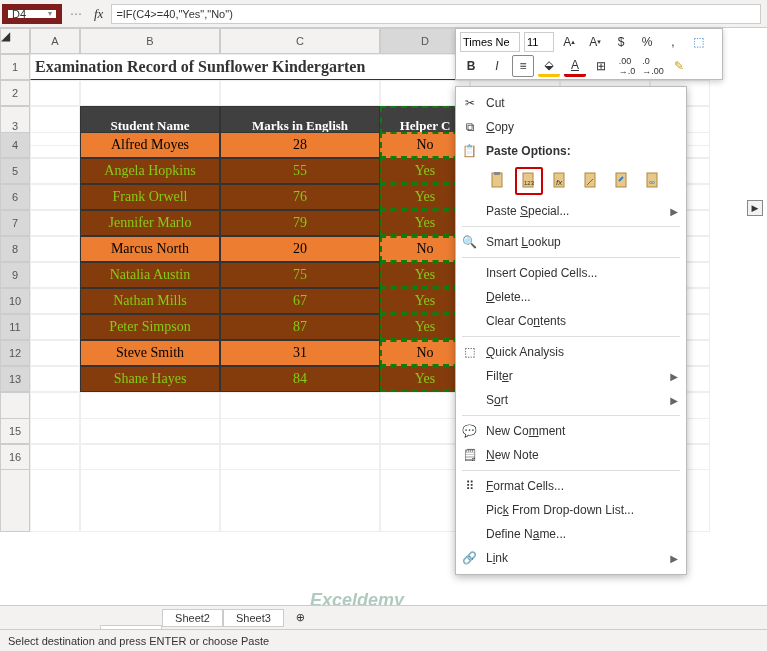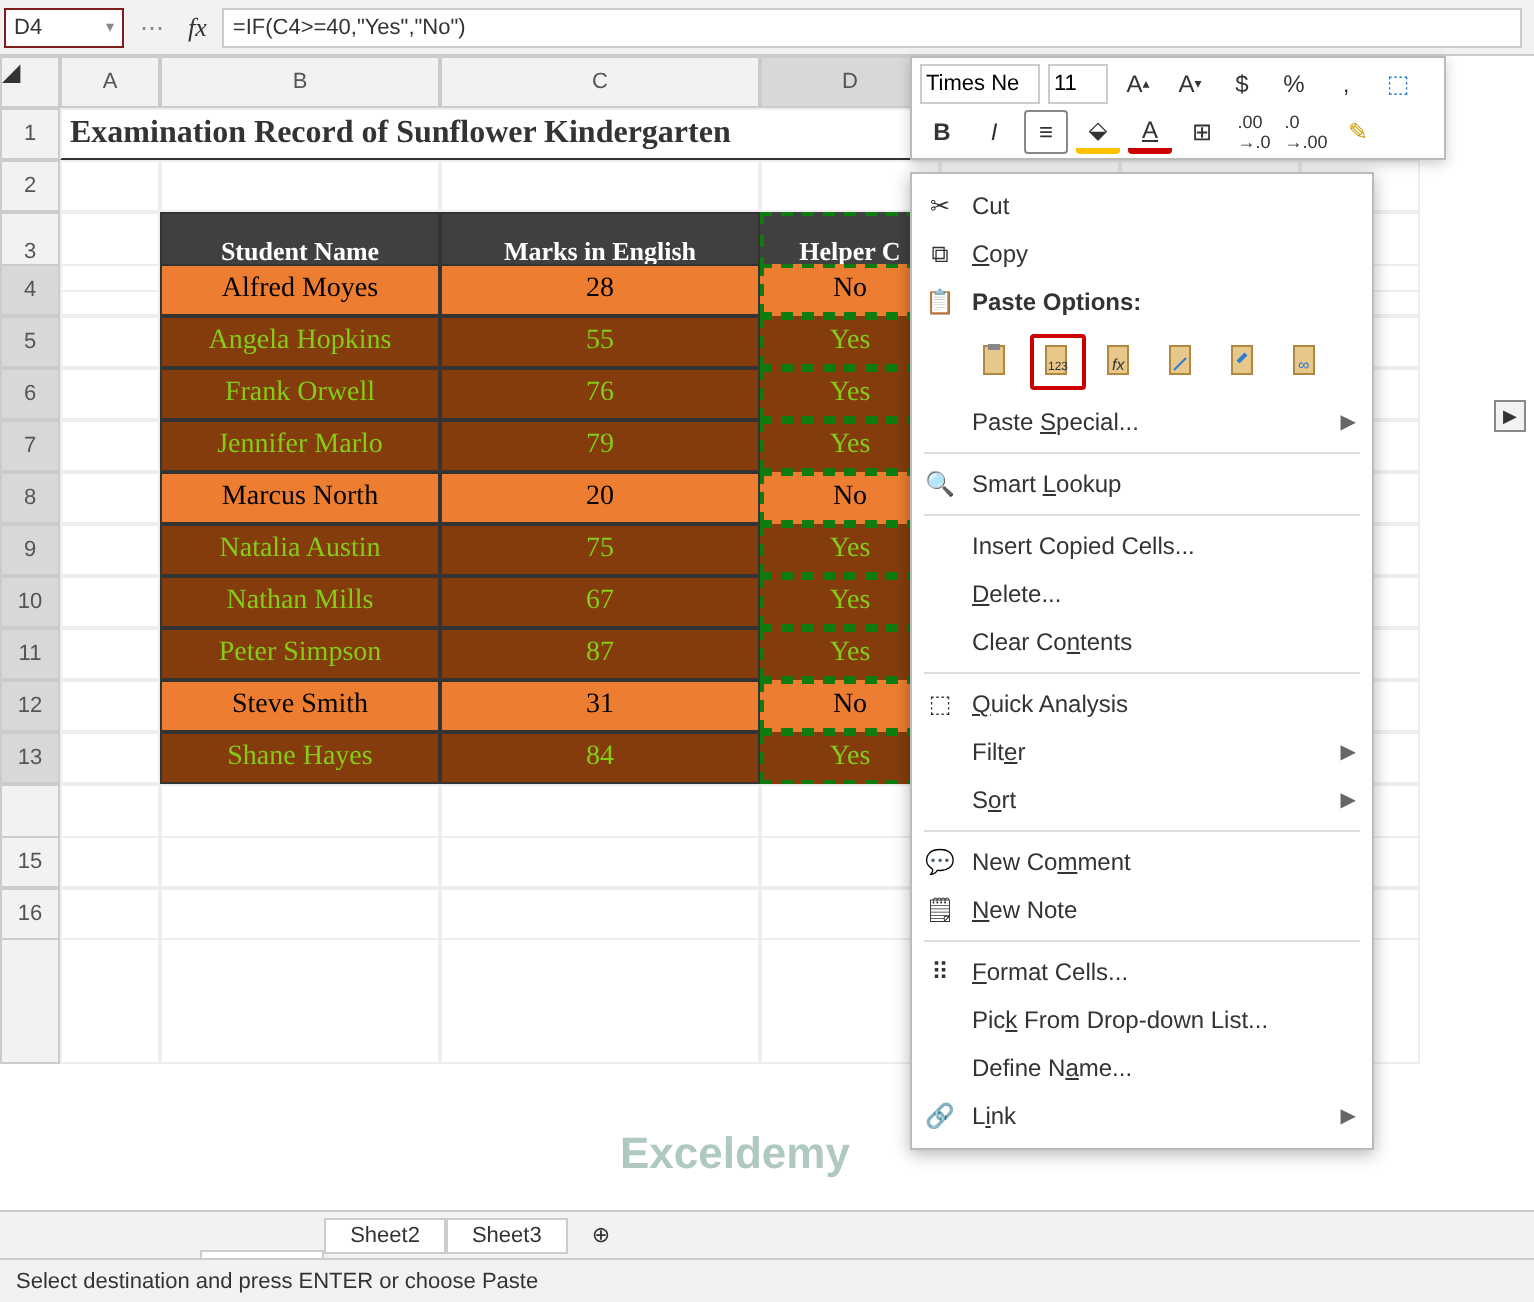--- a/index.html
+++ b/index.html
@@ -1,18 +1,18 @@
 <!DOCTYPE html>
 <html><head>
 <meta charset="utf-8">
 <style>
 * { box-sizing: border-box; margin: 0; padding: 0; }
 body { font-family: "Segoe UI", Arial, sans-serif; font-size: 12px; background: #fff; color: #333; width: 767px; height: 651px; overflow: hidden; position: relative; }
 .top-bar { display: flex; align-items: center; height: 28px; border-bottom: 1px solid #ccc; background: #f3f2f1; padding: 0 2px; gap: 4px; }
-.name-box { width: 60px; height: 20px; border: 1px solid #7f1d1d; background: #fff; padding: 0 4px; display: flex; align-items: center; font-size: 11px; }
+.name-box { width: 60px; height: 20px; border: 6px solid #7f1d1d; background: #fff; padding: 0 4px; display: flex; align-items: center; font-size: 11px; }
 .name-box::after { content: "▾"; margin-left: auto; font-size: 8px; color: #888; }
 .fx-label { font-style: italic; font-family: "Times New Roman", serif; font-size: 13px; padding: 0 4px; }
 .formula-box { flex: 1; height: 20px; border: 1px solid #ccc; background: #fff; padding: 0 4px; display: flex; align-items: center; font-size: 11px; margin-right: 4px; }
 .grid { display: grid; grid-template-columns: 30px 50px 140px 160px 90px 90px 90px 60px; grid-auto-rows: 26px; border-collapse: collapse; }
 .col-hdr, .row-hdr { background: #f3f2f1; border: 1px solid #ccc; display: flex; align-items: center; justify-content: center; font-size: 11px; color: #555; }
 .col-hdr.active, .row-hdr.active { background: #d8d8d8; }
 .corner { background: #f3f2f1; border: 1px solid #ccc; }
 .cell { border: 1px solid #eee; display: flex; align-items: center; padding: 0 4px; font-size: 13px; }
 .title-cell { grid-column: 2 / 6; font-family: "Times New Roman", serif; font-weight: bold; font-size: 16px; border-bottom: 1px solid #333; padding: 2px 4px; }
 .ghost { border: 1px solid #eee; }
@@ -33,21 +33,21 @@
 .context-menu { position: absolute; top: 86px; left: 455px; width: 232px; background: #fff; border: 1px solid #bbb; box-shadow: 0 2px 8px rgba(0,0,0,0.3); padding: 4px 0; z-index: 20; }
 .menu-item { display: flex; align-items: center; padding: 4px 8px 4px 30px; font-size: 12px; position: relative; min-height: 24px; }
 .menu-icon { position: absolute; left: 6px; width: 16px; height: 16px; display: flex; align-items: center; justify-content: center; }
 .menu-sep { height: 1px; background: #ddd; margin: 3px 6px; }
 .menu-arrow { margin-left: auto; color: #666; font-size: 10px; }
 .menu-underline { text-decoration: underline; }
 .paste-icons { display: flex; gap: 3px; padding: 4px 8px 4px 28px; }
 .paste-ico { width: 28px; height: 28px; border: 1px solid transparent; display: flex; align-items: center; justify-content: center; border-radius: 2px; position: relative; }
 .paste-ico.highlighted { border: 2px solid #c00; }
 .paste-ico svg { width: 20px; height: 20px; }
-.watermark { position: absolute; top: 564px; left: 310px; font-size: 22px; color: rgba(30,100,70,0.35); font-weight: bold; pointer-events:none; }
+.watermark { position: absolute; top: 590px; left: 310px; font-size: 18px; color: rgba(30,100,70,0.35); font-weight: bold; font-style: italic; pointer-events:none; }
 .scroll-right { position: absolute; right: 4px; top: 200px; width: 16px; height: 16px; border: 1px solid #888; font-size: 9px; display:flex;align-items:center;justify-content:center;background:#f3f2f1;}
 </style>
 </head>
 <body>
 
 <div class="top-bar">
   <div class="name-box">D4</div>
   <span style="color:#888;padding:0 4px;">⋯</span>
   <span class="fx-label">fx</span>
   <div class="formula-box">=IF(C4&gt;=40,"Yes","No")</div>

